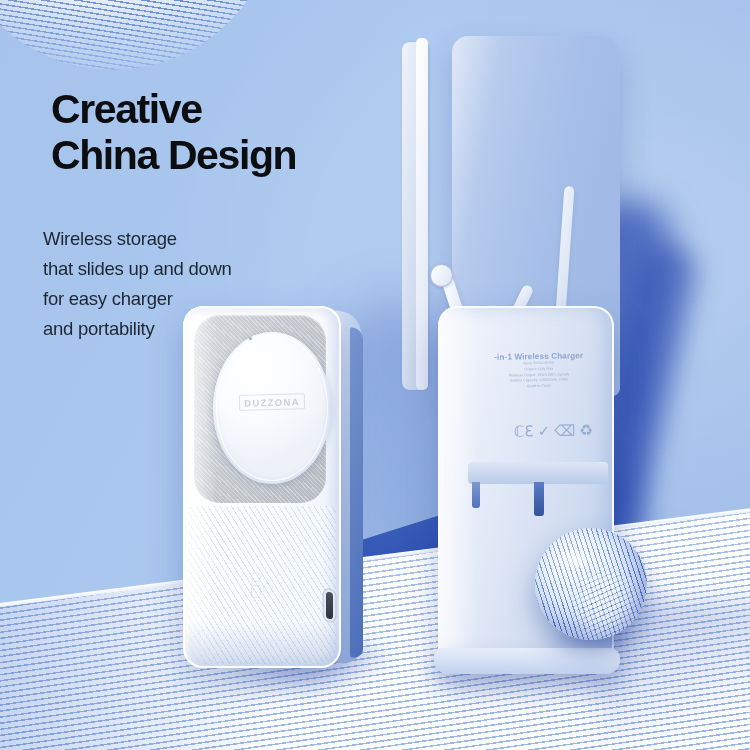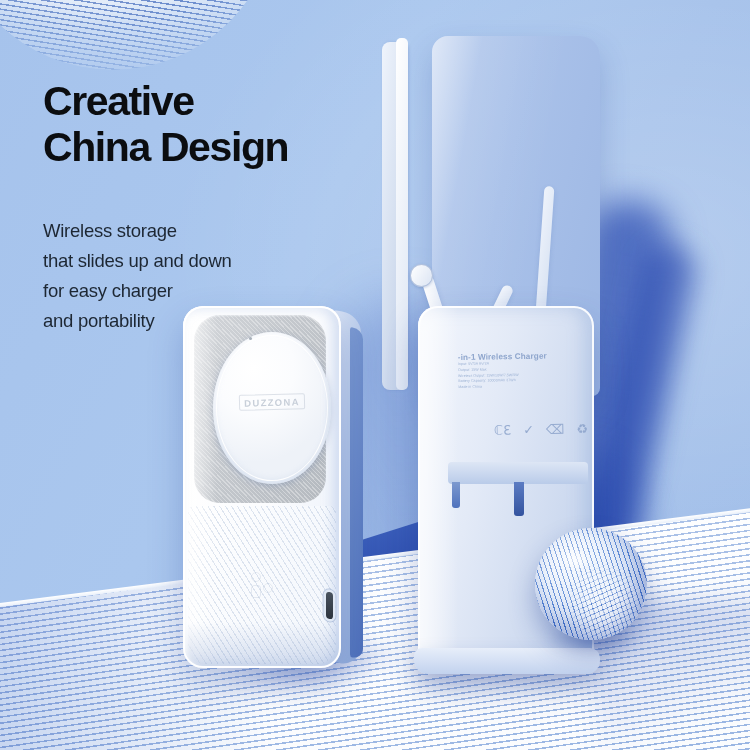--- a/index.html
+++ b/index.html
@@ -93,21 +93,21 @@
   .wedge{
     position:absolute;left:352px;top:470px;width:230px;height:215px;
     background:linear-gradient(155deg,#4a70c9 0%,#2b4bab 45%,#1f3a95 100%);
     clip-path:polygon(0% 34%, 100% 0%, 100% 86%, 8% 100%);
     filter:blur(.4px);
   }
 
   
   .copy{position:absolute;left:43px;top:79px;width:320px;}
   .headline{
-    margin:0;color:#0b0d10;font-weight:700;font-size:41px;line-height:1.11;
+    margin:8px;color:#0b0d10;font-weight:700;font-size:41px;line-height:1.11;
     letter-spacing:-1.4px;
   }
   .headline .l2{display:block;}
   .subcopy{
     margin:46px 0 0 0;color:#1d2733;font-size:18.5px;line-height:1.63;
     letter-spacing:-.25px;font-weight:400;
   }
   .subcopy span{display:block;}
 
   
@@ -201,21 +201,21 @@
     background:linear-gradient(90deg,rgba(255,255,255,.85),rgba(255,255,255,0));
     pointer-events:none;
   }
   .unitL .bottom-shade{
     position:absolute;left:0;bottom:0;width:158px;height:46px;
     background:linear-gradient(0deg,rgba(120,148,200,.30),transparent);
     border-radius:0 0 20px 20px;pointer-events:none;
   }
 
   
-  .unitR{position:absolute;left:404px;top:36px;width:230px;height:640px;}
+  .unitR{position:absolute;left:424px;top:36px;width:230px;height:640px;text-align:center;}
   
   .slider{
     position:absolute;left:28px;top:0;width:168px;height:360px;
     border-radius:16px 20px 8px 8px;
     background:linear-gradient(104deg,#b9cdee 0%,#a9c1e9 42%,#9db7e4 100%);
     box-shadow:0 14px 30px rgba(30,62,150,.22);
   }
   .slider-hl{
     position:absolute;left:0;top:0;width:168px;height:360px;border-radius:16px 20px 8px 8px;
     background:linear-gradient(100deg,rgba(255,255,255,.55) 0%,rgba(255,255,255,.08) 22%,rgba(255,255,255,0) 60%);
@@ -277,22 +277,22 @@
   .labelBlk{
     position:absolute;left:40px;top:46px;width:122px;color:#8fa6cd;
     transform:rotate(-1deg);
   }
   .lbl-title{font-size:8.2px;font-weight:700;letter-spacing:.1px;white-space:nowrap;}
   .lbl-line{
     font-size:3.6px;line-height:1.62;letter-spacing:.05px;
     color:#9db2d4;white-space:nowrap;overflow:hidden;
   }
   .certs{
-    position:absolute;left:76px;top:116px;display:flex;gap:12px;align-items:center;
-    color:#8ca3cb;font-size:13px;transform:rotate(-1deg);opacity:.85;
+    position:absolute;left:76px;top:116px;display:flex;gap:4px;align-items:center;
+    color:#8ca3cb;font-size:15px;transform:rotate(-1deg);opacity:.85;
   }
   .certs span{display:block;}
   
   .footbar{
     position:absolute;left:30px;top:156px;width:140px;height:22px;
     background:linear-gradient(180deg,#dde6f5,#b9cbe9);
     border-radius:4px;
   }
   .foot-l{
     position:absolute;left:34px;top:176px;width:8px;height:26px;

